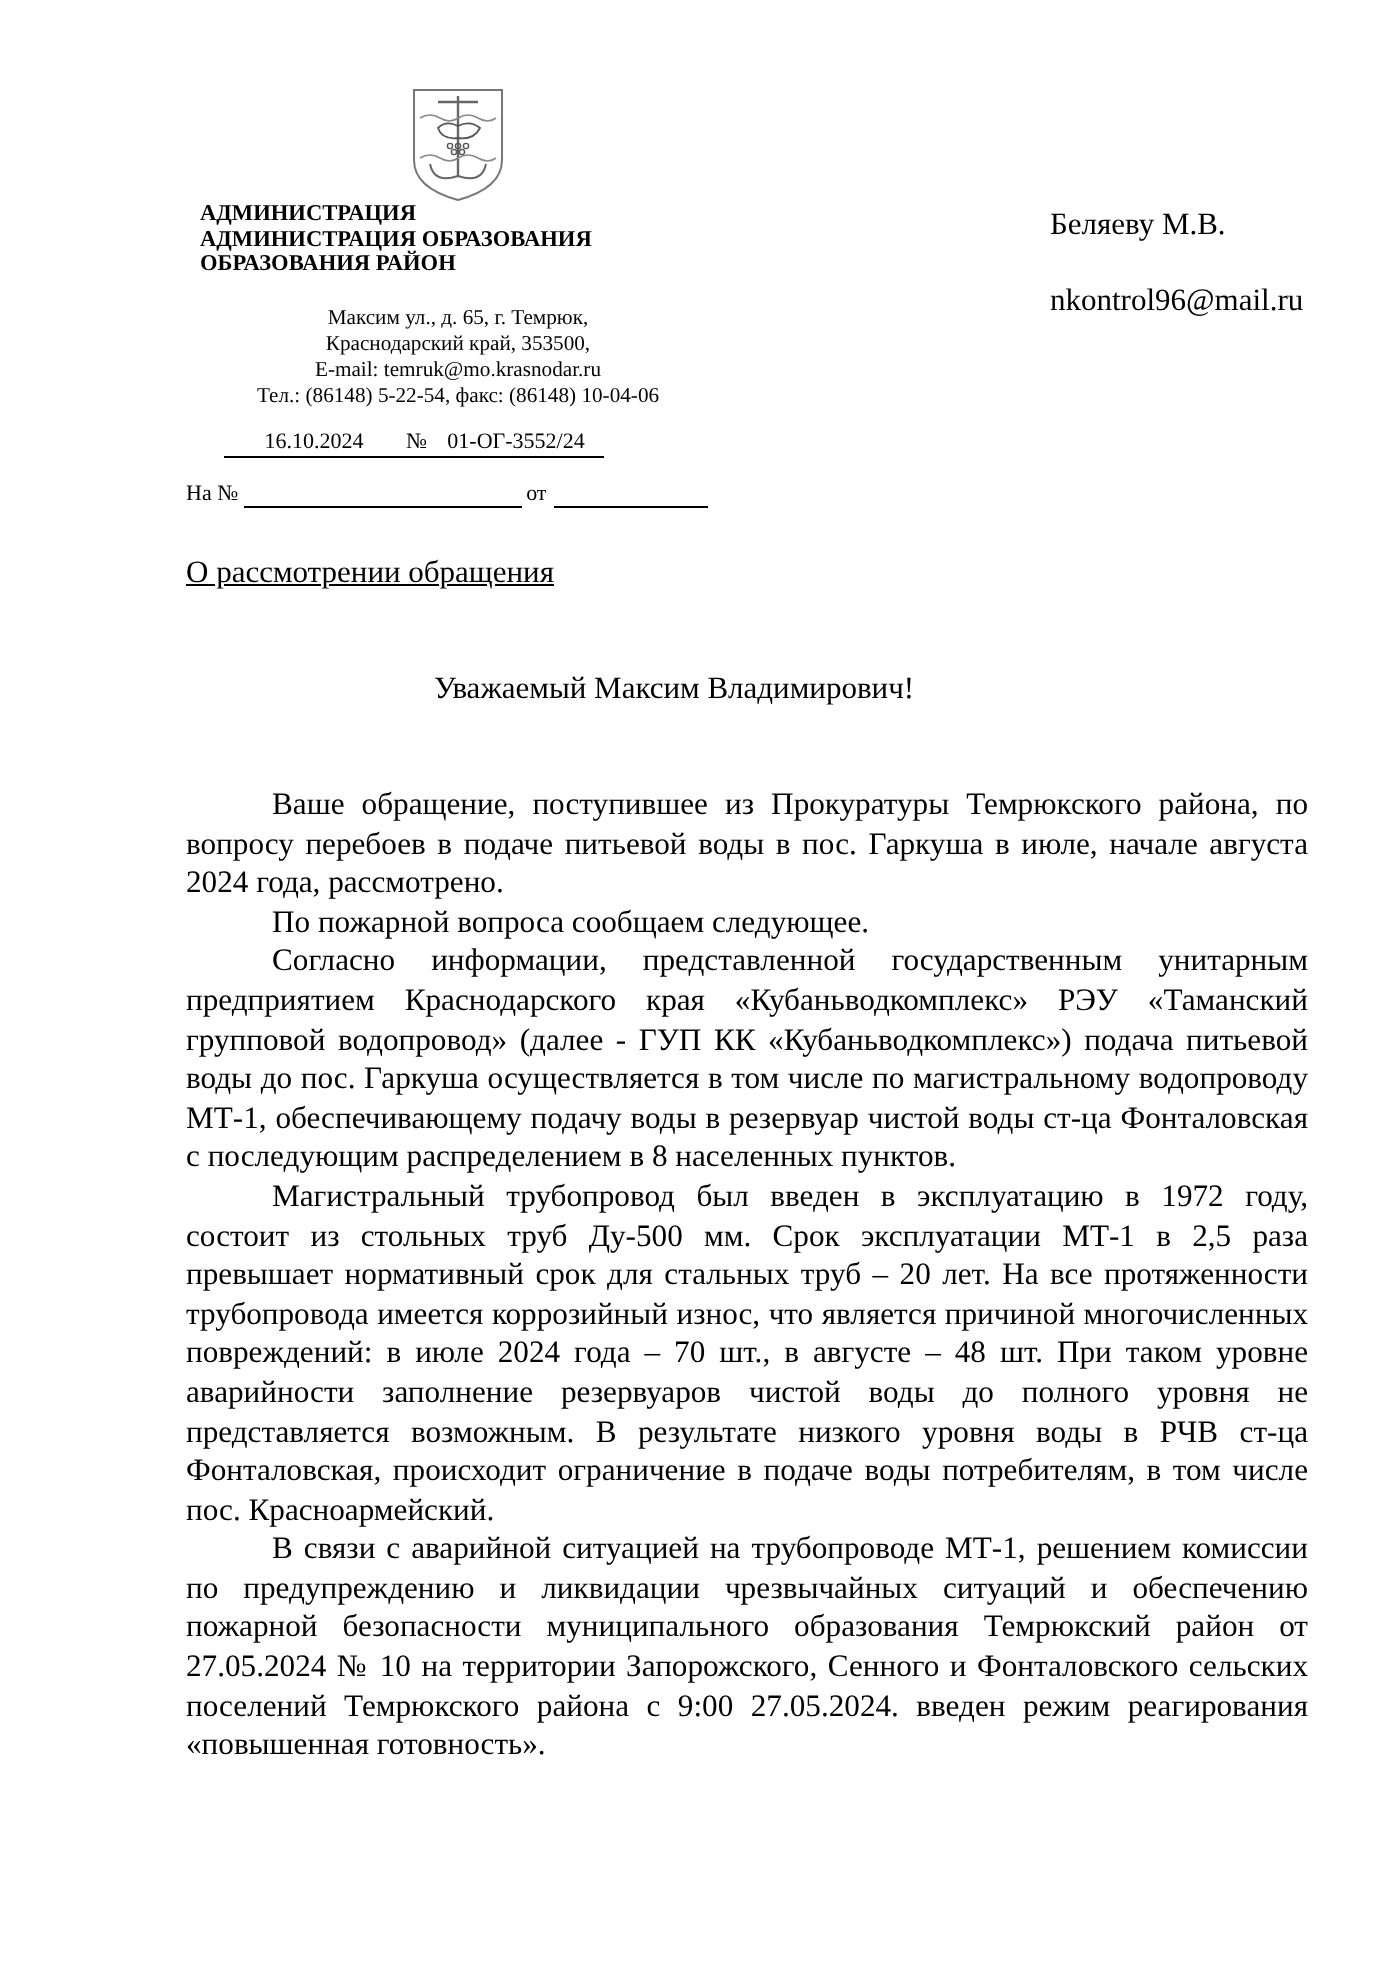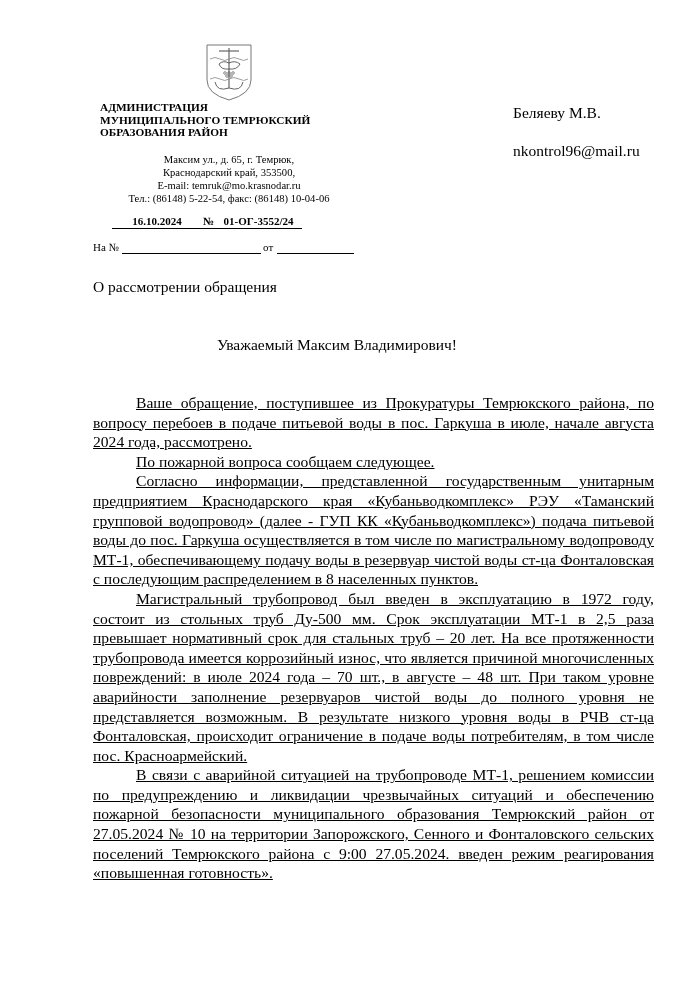--- a/index.html
+++ b/index.html
@@ -41,21 +41,20 @@
       font-size: 10.6px;
       line-height: 13px;
     }
     .regline {
       position: absolute;
       top: 214px;
       left: 112px;
       font-size: 11px;
       line-height: 14px;
       white-space: nowrap;
-      font-weight: bold;
     }
     .regline .u {
       display: inline-block;
       border-bottom: 1px solid #000;
       text-align: center;
     }
     .regline .date { width: 90px; }
     .regline .num { width: 87px; }
     .regline .numsign { display: inline-block; border-bottom: 1px solid #000; padding: 0 1px; }
     .onno {
@@ -74,27 +73,28 @@
     }
     .onno .b1 { width: 139px; margin-left: 3px; margin-right: 2px; }
     .onno .b2 { width: 77px; margin-left: 4px; }
     .recipient {
       position: absolute;
       left: 513px;
       top: 104px;
       font-size: 15.5px;
       line-height: 18px;
     }
-    .recipient div { margin-bottom: 20px; }
+    .recipient div { margin-bottom: 20px; margin-left: 12px; }
     .subject {
       position: absolute;
       left: 93px;
       top: 278px;
       font-size: 15.5px;
       line-height: 18px;
+      text-decoration: underline;
     }
     .salutation {
       position: absolute;
       left: 0;
       width: 638px;
       top: 336px;
       text-align: center;
       font-size: 15.5px;
       line-height: 18px;
       padding-left: 36px;
@@ -105,21 +105,20 @@
       left: 93px;
       top: 393px;
       width: 561px;
       font-size: 15.6px;
       line-height: 19.6px;
       text-align: justify;
     }
     .body-text p {
       margin: 0;
       text-indent: 43px;
-      text-decoration: underline;
     }
   </style>
 </head>
 <body>
 
 <div>
   <svg class="emblem" viewBox="0 0 52 60">
     <path d="M4 3 L48 3 L48 38 Q48 52 26 58 Q4 52 4 38 Z" fill="none" stroke="#777" stroke-width="1"></path>
     <line x1="26" y1="6" x2="26" y2="46" stroke="#666" stroke-width="1.2"></line>
     <line x1="16" y1="9" x2="36" y2="9" stroke="#666" stroke-width="1.2"></line>
@@ -129,21 +128,21 @@
     <circle cx="26" cy="31" r="1.3" fill="none" stroke="#555" stroke-width="0.7"></circle>
     <circle cx="30" cy="31" r="1.3" fill="none" stroke="#555" stroke-width="0.7"></circle>
     <circle cx="24" cy="34" r="1.3" fill="none" stroke="#555" stroke-width="0.7"></circle>
     <circle cx="28" cy="34" r="1.3" fill="none" stroke="#555" stroke-width="0.7"></circle>
     <path d="M7 37 Q12 34 17 37 Q22 40 26 37 Q31 34 36 37 Q41 40 45 37" fill="none" stroke="#888" stroke-width="0.8"></path>
     <path d="M12 40 Q14 50 26 46 Q38 50 40 40" fill="none" stroke="#666" stroke-width="1"></path>
   </svg>
 
   <div class="org-block">
     <div>АДМИНИСТРАЦИЯ</div>
-    <div>МУНИЦИПАЛЬНОГО ТЕМРЮКСКИЙ</div>
+    <div>АДМИНИСТРАЦИЯ ОБРАЗОВАНИЯ</div>
     <div>ОБРАЗОВАНИЯ РАЙОН</div>
   </div>
 
   <div class="addr-block">
     <div>Максим ул., д. 65, г. Темрюк,</div>
     <div>Краснодарский край, 353500,</div>
     <div>E-mail: temruk@mo.krasnodar.ru</div>
     <div>Тел.: (86148) 5-22-54, факс: (86148) 10-04-06</div>
   </div>
 

